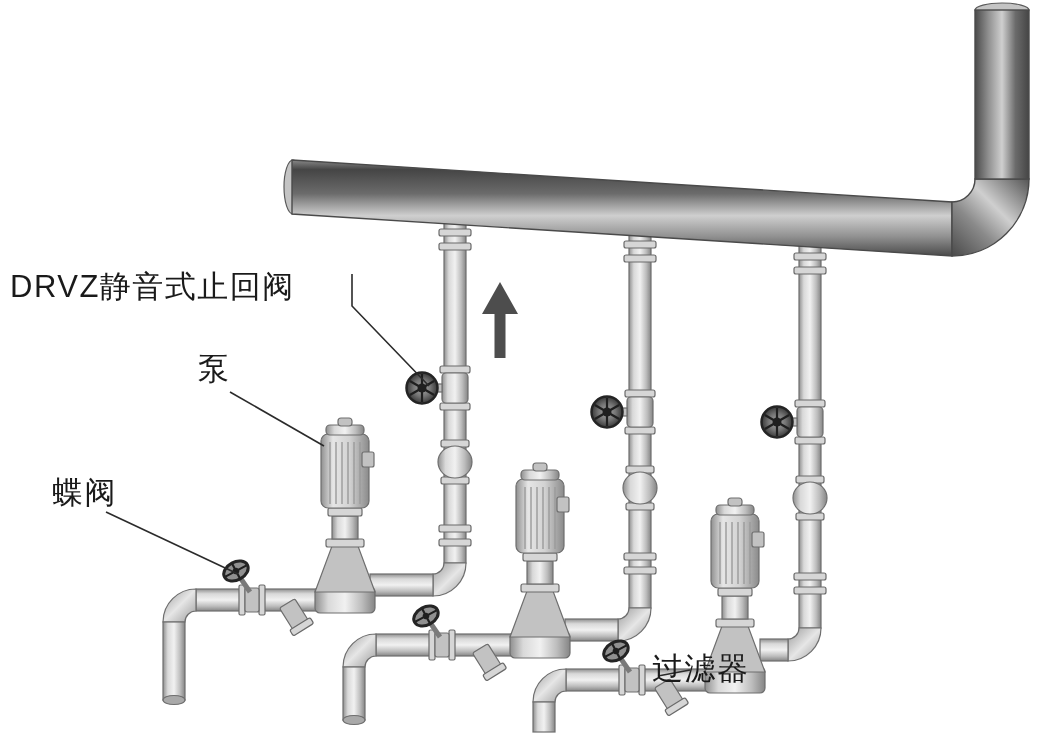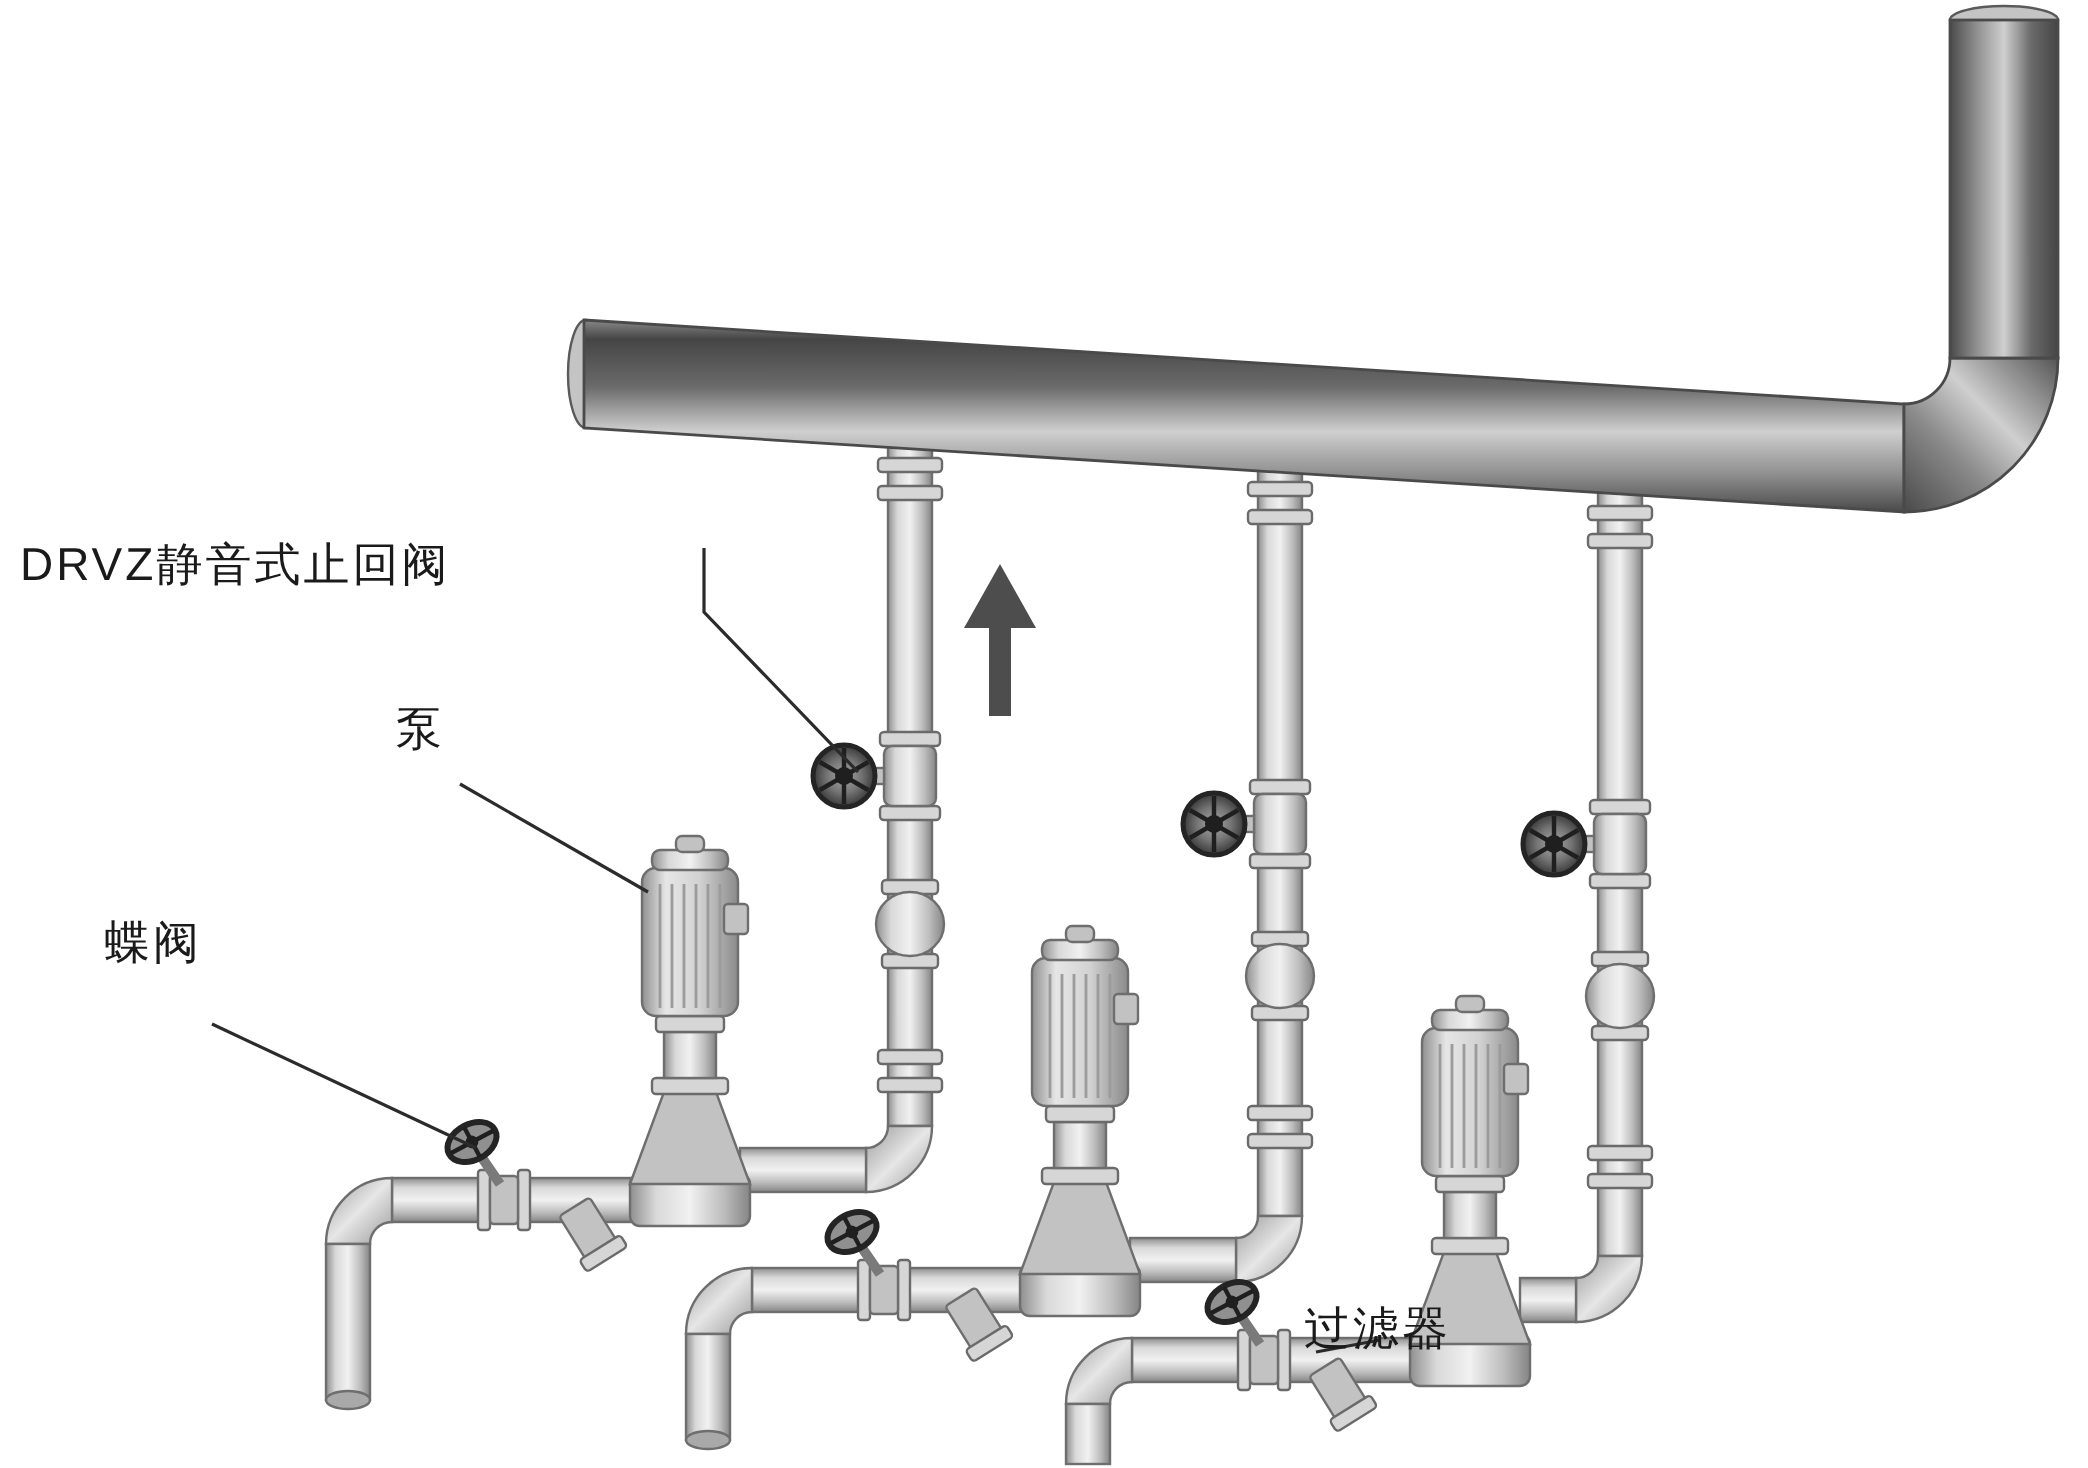--- a/index.html
+++ b/index.html
@@ -7,21 +7,21 @@
     position:relative;
     width:1044px;height:734px;
     background:#ffffff;
     overflow:hidden;
     font-family:"Liberation Sans","DejaVu Sans",sans-serif;
   }
   .stage svg{position:absolute;inset:0;}
   .diagram-label{
     position:absolute;
     color:#1a1a1a;
-    font-size:23px;
+    font-size:31px;
     font-weight:500;
     letter-spacing:1.5px;
     white-space:nowrap;
     line-height:1.1;
   }
   
   .flange{fill:#d6d6d6;stroke:#6a6a6a;stroke-width:1.2;}
   .pipeH{fill:url(#gradPipeH);stroke:#6e6e6e;stroke-width:1.2;}
   .pipeV{fill:url(#gradPipeV);stroke:#6e6e6e;stroke-width:1.2;}
   .elbow{fill:url(#gradElbow);stroke:#6e6e6e;stroke-width:1.2;}
@@ -253,16 +253,16 @@
       <line class="leader" x1="230" y1="392" x2="324" y2="446"></line>
       <line class="leader" x1="106" y1="512" x2="238" y2="574"></line>
       <line class="leader" x1="690" y1="670" x2="658" y2="676"></line>
     </g>
   </svg>
 
   <div class="diagram-label" style="left:10px; top:270px;">DRVZ静音式止回阀</div>
 
   <div class="diagram-label" style="left:198px; top:352px;">泵</div>
 
-  <div class="diagram-label" style="left:52px; top:459px;">蝶阀</div>
+  <div class="diagram-label" style="left:52px; top:476px;">蝶阀</div>
 
   <div class="diagram-label" style="left:652px; top:652px;">过滤器</div>
 </div>
 
 </body></html>

